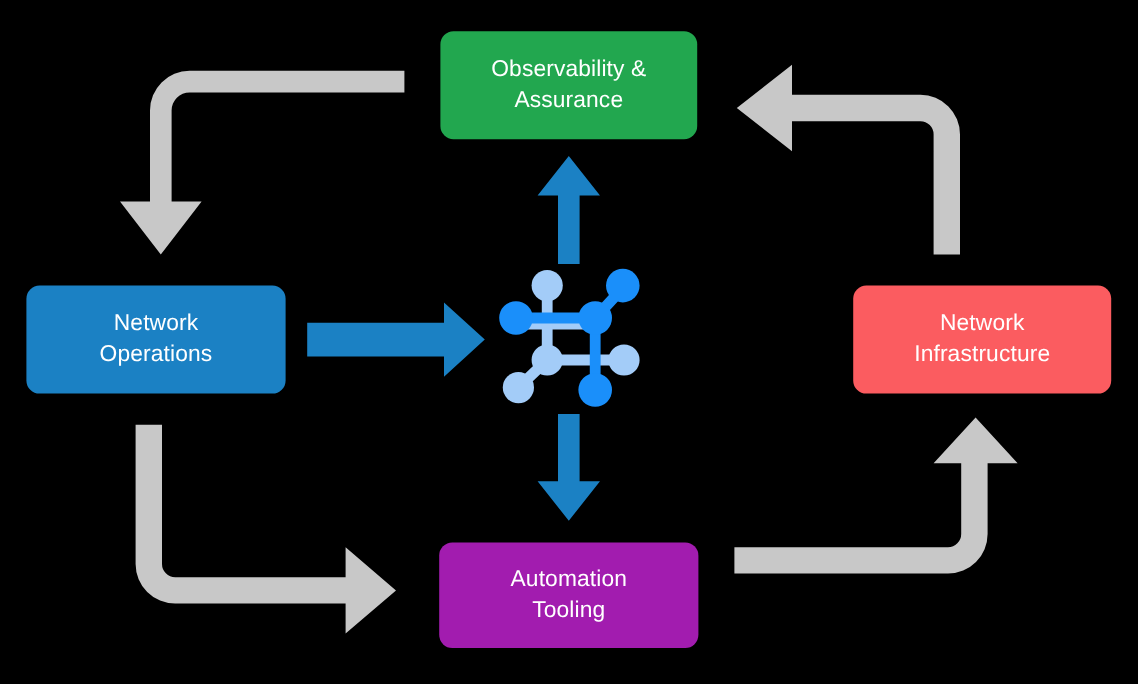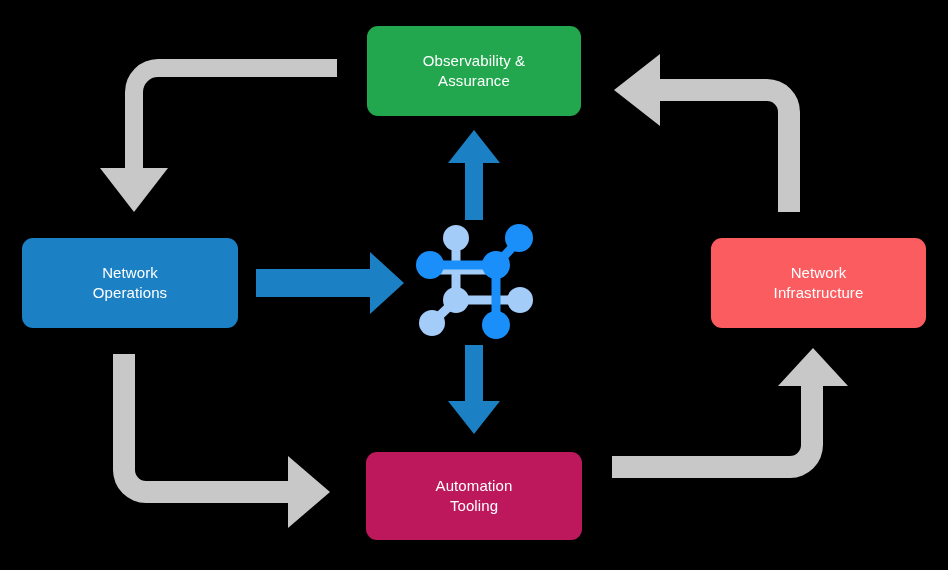--- a/index.html
+++ b/index.html
@@ -16,21 +16,21 @@
     font-family: "Liberation Sans", sans-serif;
   }
   .node-box {
     position: absolute;
     border-radius: 11px;
     display: flex;
     align-items: center;
     justify-content: center;
     text-align: center;
     color: #ffffff;
-    font-size: 15px;
+    font-size: 19px;
     line-height: 1.35;
     font-weight: 400;
     letter-spacing: 0.1px;
     box-sizing: border-box;
     padding: 6px 10px;
   }
   .box-label {
     display: block;
     white-space: pre-line;
   }
@@ -41,21 +41,21 @@
   #box-operations {
     left: 22px;   top: 238px; width: 216px; height: 90px;
     background: #1B81C4;
   }
   #box-infrastructure {
     left: 711px;  top: 238px; width: 215px; height: 90px;
     background: #FB5C60;
   }
   #box-automation {
     left: 366px;  top: 452px; width: 216px; height: 88px;
-    background: #be185d;
+    background: #a21caf;
   }
   .svg-layer {
     position: absolute;
     left: 0; top: 0;
     width: 948px;
     height: 570px;
   }
 </style>
 </head>
 <body>

